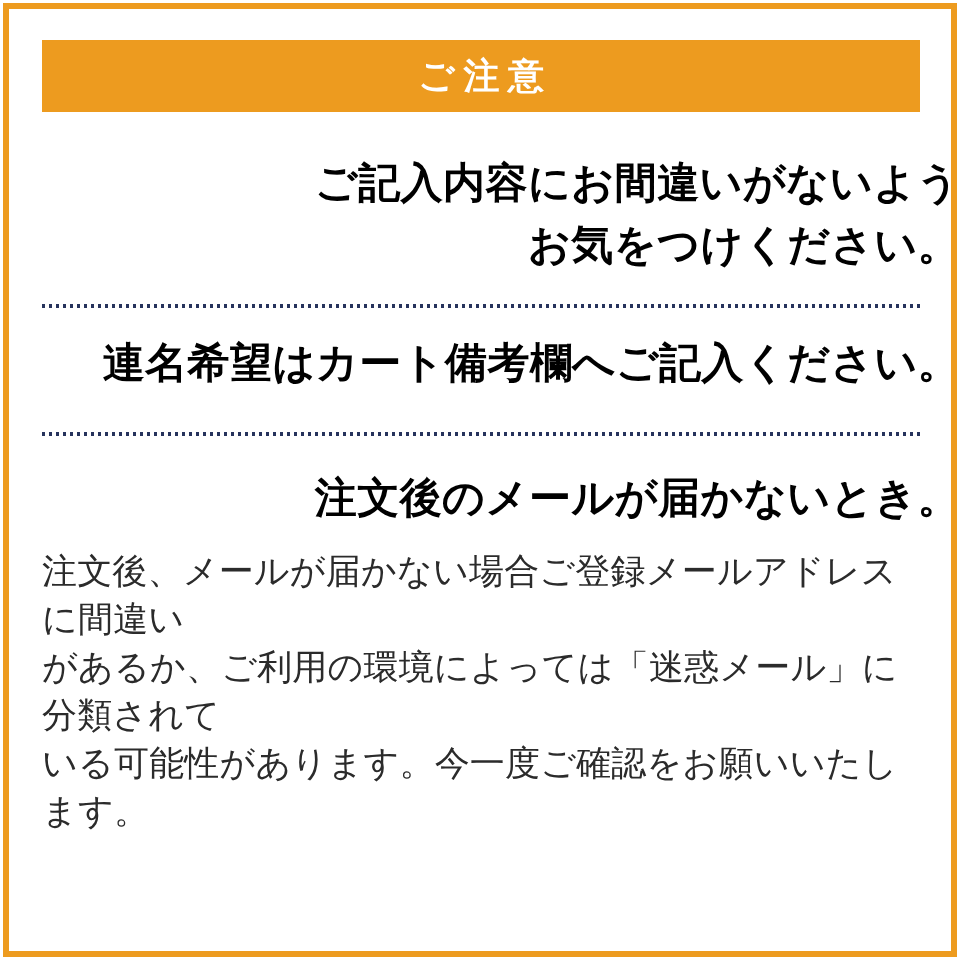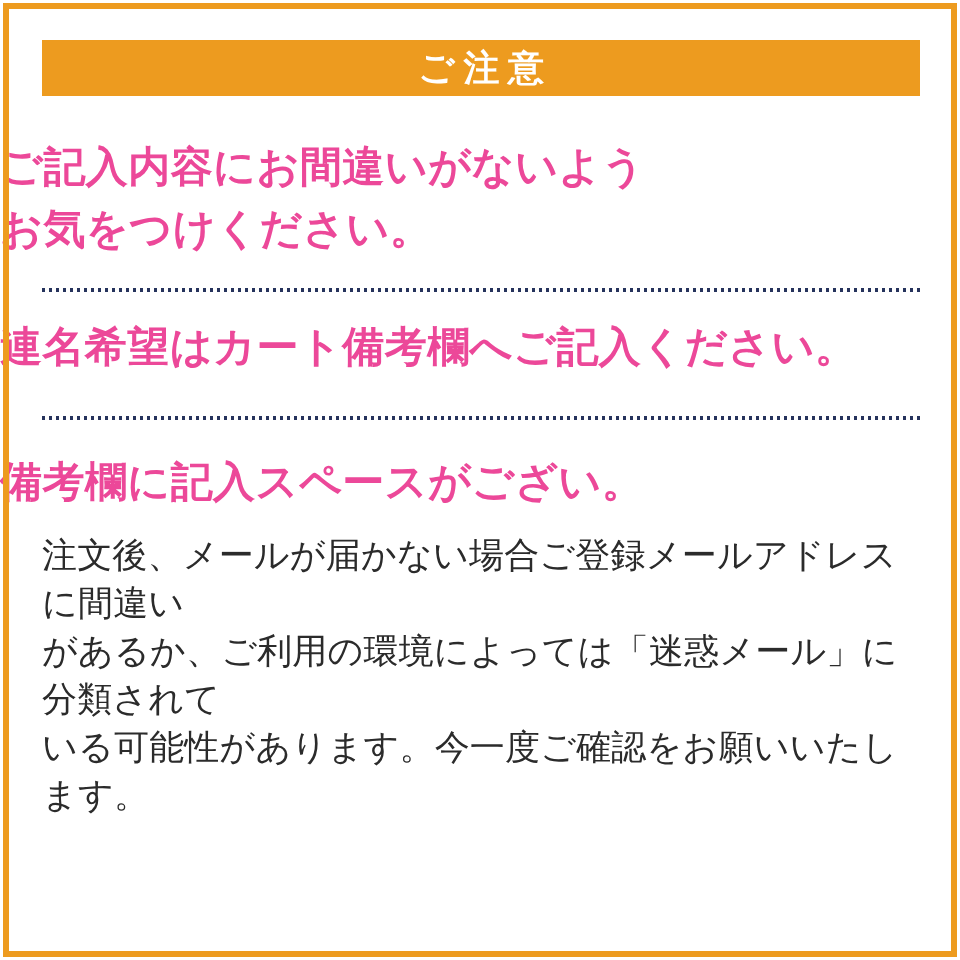--- a/index.html
+++ b/index.html
@@ -15,41 +15,41 @@
   
   .frame {
     position: absolute;
     top: 3px; left: 3px; right: 3px; bottom: 3px;
     border: 6px solid #ED9B1F;
     pointer-events: none;
   }
   
   .banner {
     margin: 40px 40px 0 42px;
-    height: 56px;
+    height: 72px;
     background: #ED9B1F;
     display: flex;
     align-items: center;
     justify-content: center;
   }
   .banner-label {
     color: #ffffff;
     font-size: 36px;
     font-weight: bold;
     letter-spacing: 0.24em;
     text-indent: 0.24em;
     line-height: 1;
   }
   
   .heading {
-    color: #ec4899;
+    color: #000000;
     font-weight: bold;
     font-size: 42px;
     line-height: 62px;
-    text-align: left;
+    text-align: right;
     white-space: pre-line;
     letter-spacing: 0.01em;
   }
   .heading-1 { margin-top: 40px; }
   .heading-2 { margin-top: 24px; }
   .heading-3 { margin-top: 31px; }
   
   .body-text {
     color: #2B2B2B;
     font-size: 35px;
@@ -84,17 +84,17 @@
 
   <div class="heading heading-1">ご記入内容にお間違いがないよう
 お気をつけください。</div>
 
   <div class="divider divider-1"></div>
 
   <div class="heading heading-2">連名希望はカート備考欄へご記入ください。</div>
 
   <div class="divider divider-2"></div>
 
-  <div class="heading heading-3">備考欄に記入スペースがござい。</div>
+  <div class="heading heading-3">注文後のメールが届かないとき。</div>
   <div class="body-text body-3">注文後、メールが届かない場合ご登録メールアドレスに間違い
 があるか、ご利用の環境によっては「迷惑メール」に分類されて
 いる可能性があります。今一度ご確認をお願いいたします。</div>
 </div>
 
 </body></html>

